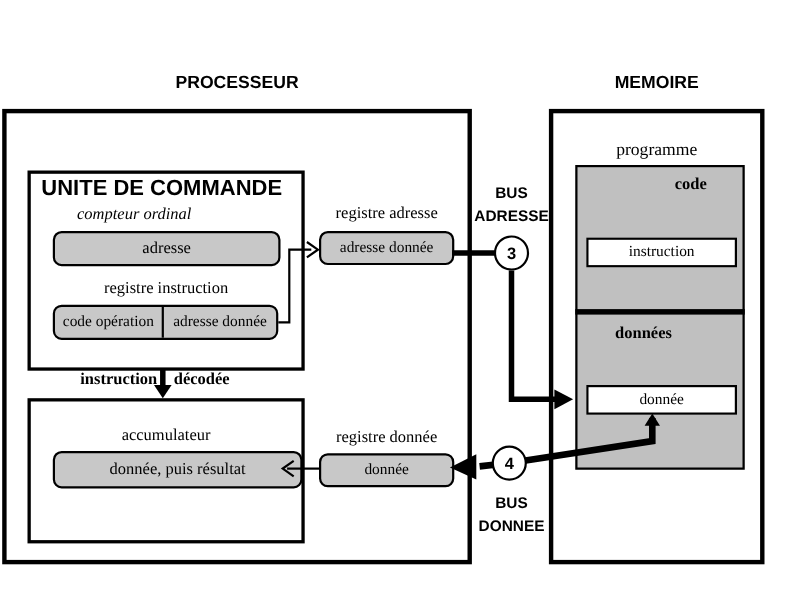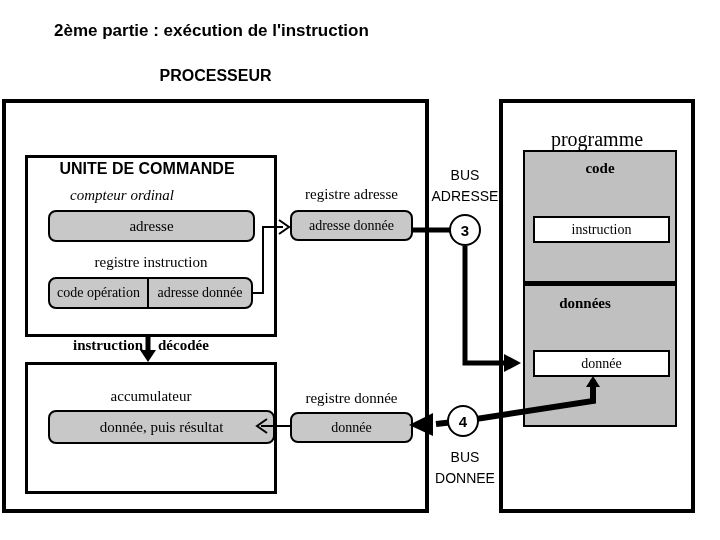--- a/index.html
+++ b/index.html
@@ -25,21 +25,21 @@
   .hdr-mem{left:499px;width:196px;}
 
   .outer-box{border:4px solid var(--line);box-sizing:border-box;background:transparent;}
   .proc-box{left:2px;top:99px;width:427px;height:414px;}
   .mem-box{left:499px;top:99px;width:196px;height:414px;}
 
   .inner-box{border:3px solid var(--line);box-sizing:border-box;}
   .uc-box{left:25px;top:155px;width:252px;height:182px;}
   .ual-box{left:25px;top:362px;width:252px;height:132px;}
 
-  .uc-title{left:25px;width:244px;top:160px;font-size:16px;}
+  .uc-title{left:25px;width:244px;top:160px;font-size:20px;}
   .ual-title{left:25px;width:252px;top:366px;font-size:15px;}
   .lbl{font-size:15px;white-space:nowrap;}
   .lbl-co{left:16px;width:212px;top:187px;font-style:italic;}
   .lbl-ri{left:25px;width:252px;top:254px;}
   .lbl-acc{left:25px;width:252px;top:388px;}
   .lbl-ra{left:290px;width:123px;top:186px;text-align:center;}
   .lbl-rd{left:290px;width:123px;top:390px;}
 
   .gbox{
     background:var(--register-fill);border:2px solid var(--line);border-radius:8px;
@@ -52,60 +52,60 @@
   .ri-cell-op{width:99px;border-right:2px solid var(--line);}
   .ri-cell-ad{width:102px;}
   .acc-box{left:48px;top:410px;width:227px;height:34px;}
   .ra-box{left:290px;top:210px;width:123px;height:31px;font-size:14px;}
   .rd-box{left:290px;top:412px;width:123px;height:31px;font-size:14px;}
 
   .decoded{font-size:15px;top:337px;white-space:nowrap;}
   .decoded-l{left:40px;width:103px;text-align:right;}
   .decoded-r{left:158px;}
 
-  .bus-lbl{font-size:14px;font-weight:normal;line-height:21px;left:421px;width:88px;}
+  .bus-lbl{font-size:14px;font-weight:bold;line-height:21px;left:421px;width:88px;}
   .bus-adr{top:165px;}
   .bus-don{top:447px;}
 
   .step-circle{
     width:32px;height:32px;border:2px solid var(--line);border-radius:50%;
     background:#fff;box-sizing:border-box;display:flex;align-items:center;justify-content:center;
     font-size:15px;font-weight:bold;z-index:5;
   }
   .circle3{left:449px;top:214px;}
   .circle4{left:447px;top:405px;}
 
   .mem-gray{left:523px;top:150px;width:154px;height:277px;background:var(--memory-fill);
     border:2px solid var(--line);box-sizing:border-box;}
   .mem-divider{left:523px;top:281px;width:154px;height:5px;background:var(--line);z-index:2;}
-  .lbl-prog{left:499px;width:196px;top:128px;font-size:20px;}
-  .lbl-code{left:523px;width:154px;top:160px;font-size:15px;z-index:2;}
+  .lbl-prog{left:499px;width:196px;top:128px;font-size:16px;}
+  .lbl-code{left:523px;width:154px;top:160px;font-size:15px;z-index:2;padding-left:28px;}
   .lbl-data{left:523px;width:124px;top:295px;font-size:15px;z-index:2;}
   .wcell{
     background:#fff;border:2px solid var(--line);box-sizing:border-box;z-index:2;
     display:flex;align-items:center;justify-content:center;
     font-family:"Liberation Serif",serif;font-size:14px;
   }
   .instr-cell{left:533px;top:216px;width:137px;height:27px;}
   .donnee-cell{left:533px;top:350px;width:137px;height:27px;}
 
   .overlay{position:absolute;left:0;top:0;width:720px;height:540px;pointer-events:none;z-index:4;}
   .thin{stroke:var(--line);stroke-width:2;fill:none;}
   .thick{stroke:var(--line);stroke-width:5;fill:none;}
   .thick6{stroke:var(--line);stroke-width:6;fill:none;}
   .head{fill:var(--line);stroke:none;}
 </style>
 </head>
 <body>
 
 <div class="slide">
 
-  <div class="abs title">2ème partie : exécution de l'instruction</div>
 
   <div class="abs hdr hdr-proc ctr sans-b">PROCESSEUR</div>
+  <div class="abs hdr hdr-mem ctr sans-b">MEMOIRE</div>
 
   <div class="abs outer-box proc-box"></div>
 
   <div class="abs inner-box uc-box"></div>
   <div class="abs uc-title ctr sans-b">UNITE DE COMMANDE</div>
   <div class="abs lbl lbl-co ctr serif">compteur ordinal</div>
   <div class="abs gbox adresse-box">adresse</div>
   <div class="abs lbl lbl-ri ctr serif">registre instruction</div>
   <div class="abs gbox ri-box">
     <div class="ri-cell ri-cell-op serif">code opération</div>

